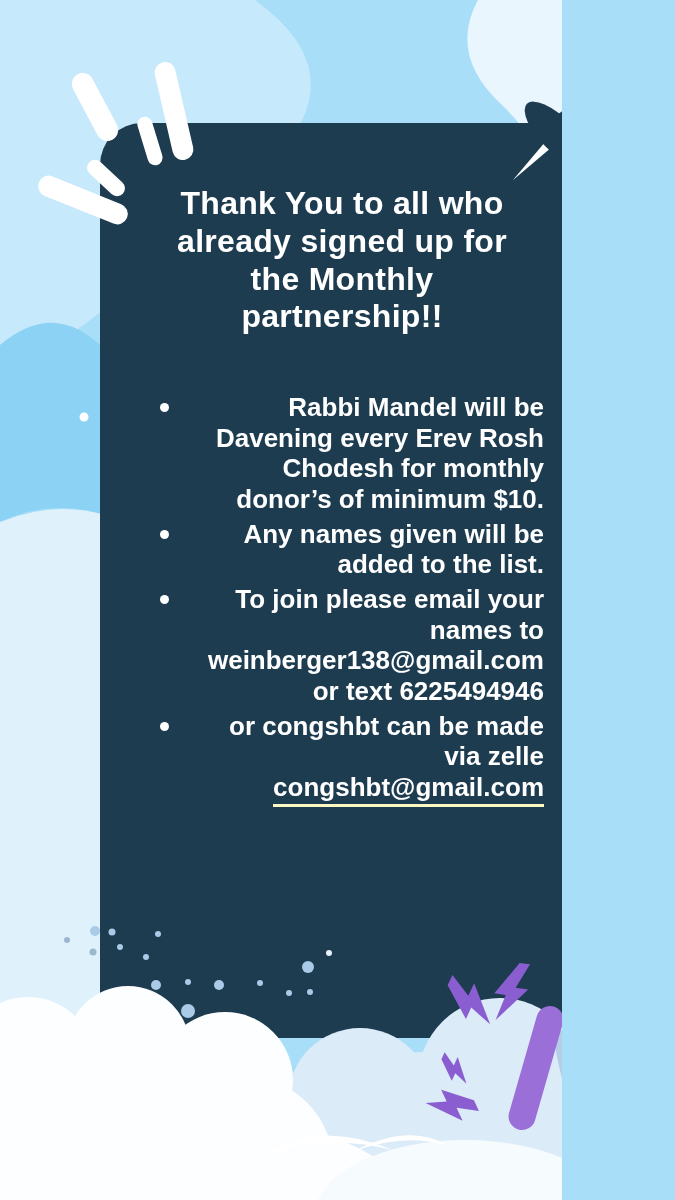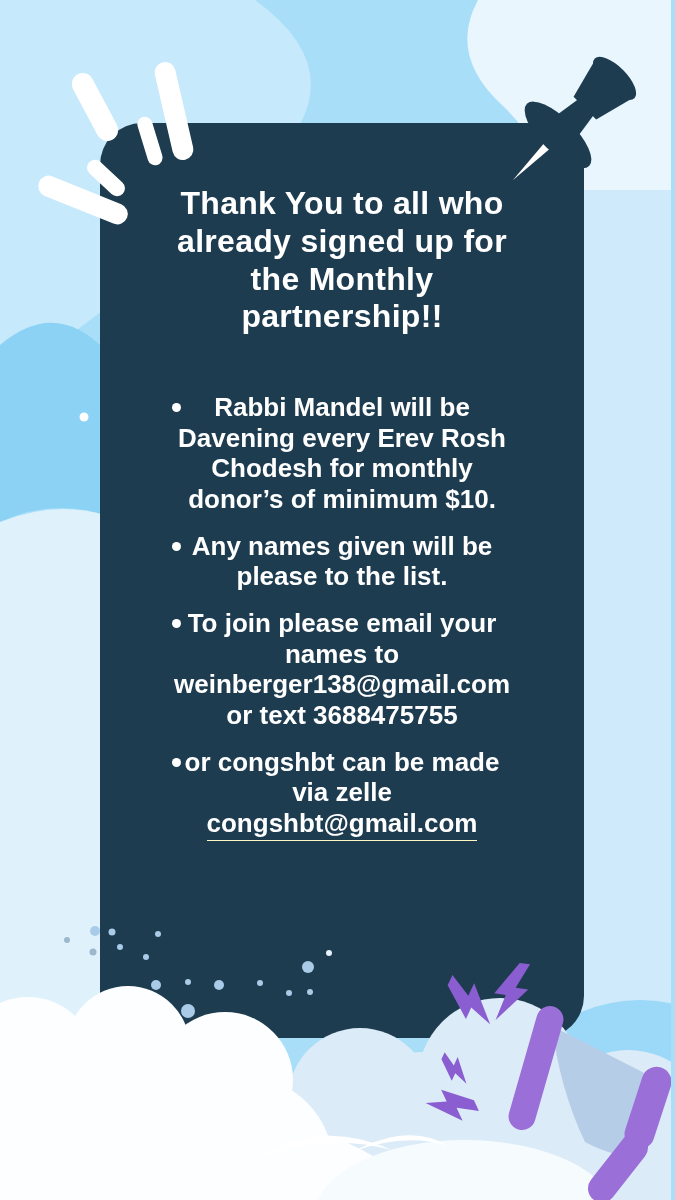--- a/index.html
+++ b/index.html
@@ -1,46 +1,46 @@
 <!DOCTYPE html>
 <html><head>
 <meta charset="utf-8">
 <style>
   html,body { margin:0; padding:0; background:#a9def8; }
   .stage {
-    position:relative; width:671px; height:1200px; overflow:hidden;
+    position:relative; width:562px; height:1200px; overflow:hidden;
     font-family:"Liberation Sans", sans-serif;
     background:#6d28d9;
   }
   .layer { position:absolute; inset:0; width:675px; height:1200px; }
   svg.layer { pointer-events:none; }
 
   .card {
     position:absolute; left:100px; top:123px; width:484px; height:915px;
     background:#1e3c50; border-radius:42px; box-sizing:border-box;
     color:#ffffff; text-align:center;
   }
   .title {
     margin:62px 20px 0; font-size:32px; font-weight:700; line-height:1.18;
     letter-spacing:0.3px; white-space:pre-line; color:#ffffff;
   }
   .bullets {
     margin:56px 0 0; padding:0 36px; list-style:none;
   }
   .bullets li {
-    position:relative; margin:16px; font-size:26px; font-weight:700;
-    line-height:1.18; white-space:pre-line; text-align:center; color:#ffffff;
+    position:relative; margin:4px; font-size:26px; font-weight:700;
+    line-height:1.18; white-space:pre-line; text-align:right; color:#ffffff;
   }
   .bullets li::before {
     content:""; position:absolute; left:20px; top:11px;
     width:9px; height:9px; border-radius:50%; background:#ffffff;
   }
   .zelle-link {
     display:inline-block; white-space:pre-line; color:#ffffff;
-    border-bottom:1px solid #fef9c3; padding-bottom:1px;
+    border-bottom:3px solid #fef9c3; padding-bottom:1px;
     cursor:pointer;
   }
 </style>
 </head>
 <body>
 
 <div class="stage">
 
   <svg class="layer" viewBox="0 0 675 1200" aria-hidden="true">
     <rect x="0" y="0" width="675" height="1200" fill="#a9def8"></rect>
@@ -59,25 +59,25 @@
     <h1 class="title">Thank You to all who
 already signed up for
 the Monthly
 partnership!!</h1>
     <ul class="bullets">
       <li><span>Rabbi Mandel will be
 Davening every Erev Rosh
 Chodesh for monthly
 donor’s of minimum $10.</span></li>
       <li><span>Any names given will be
-please to the list.</span></li>
+added to the list.</span></li>
       <li><span>To join please email your
 names to
 weinberger138@gmail.com
-or text 3688475755</span></li>
+or text 6225494946</span></li>
       <li><span>or congshbt can be made
 via zelle</span>
         <span class="zelle-link">congshbt@gmail.com</span>
       </li>
     </ul>
   </div>
 
   <svg class="layer" viewBox="0 0 675 1200" aria-hidden="true">
 
     <g fill="#ffffff">

